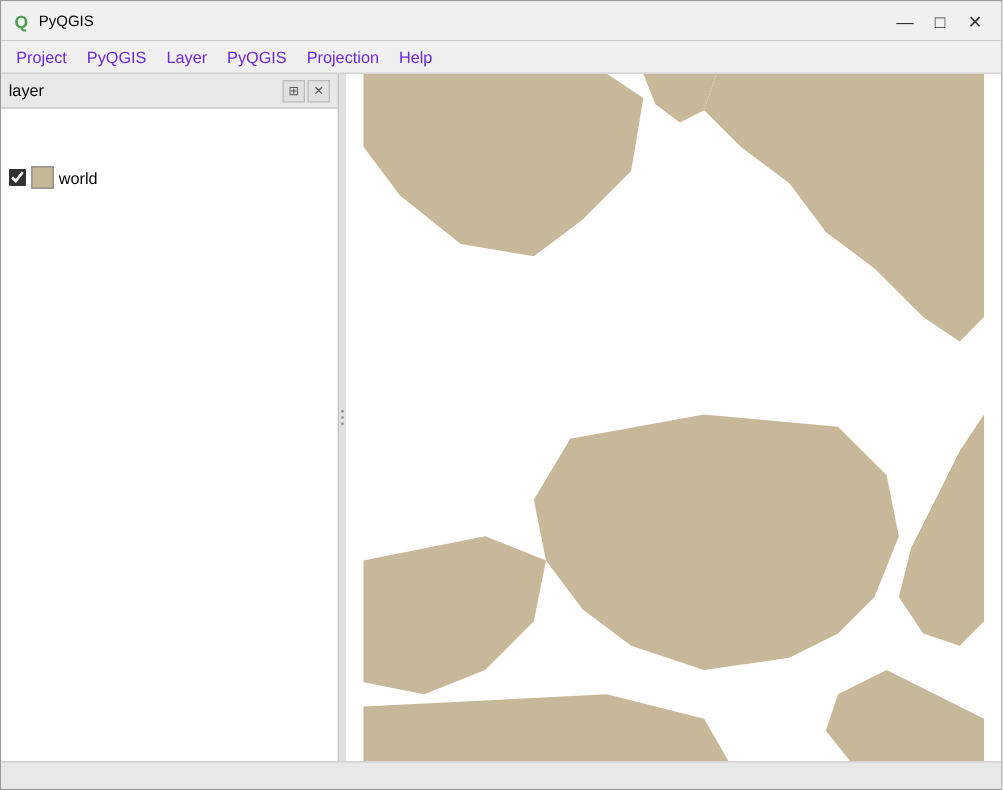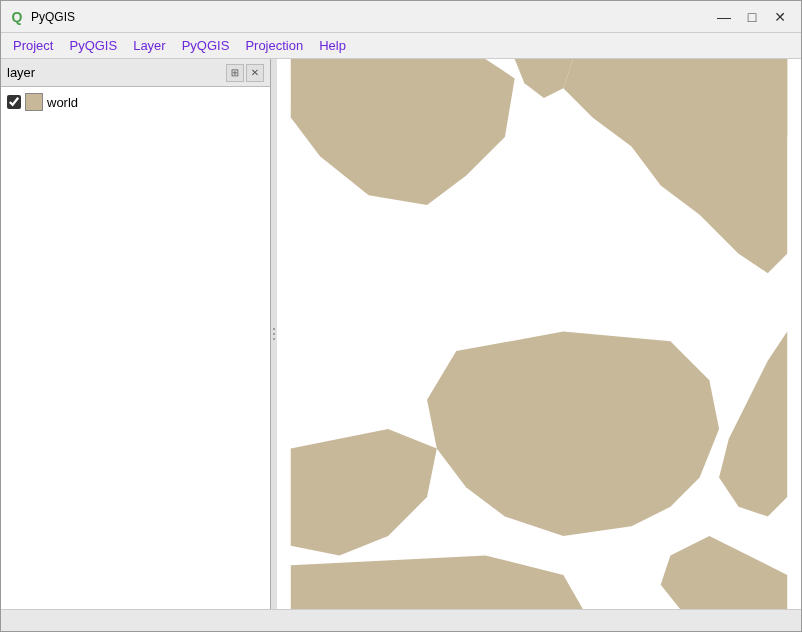--- a/index.html
+++ b/index.html
@@ -118,20 +118,21 @@
       flex: 1;
       padding: 4px;
       background: white;
       overflow: auto;
     }
     .layer-item {
       display: flex;
       align-items: center;
       gap: 4px;
       padding: 2px 2px;
+      margin-top: 40px;
     }
     .layer-checkbox {
       width: 14px;
       height: 14px;
       accent-color: #333;
     }
     .layer-color-swatch {
       width: 18px;
       height: 18px;
       background: #c8b89a;

